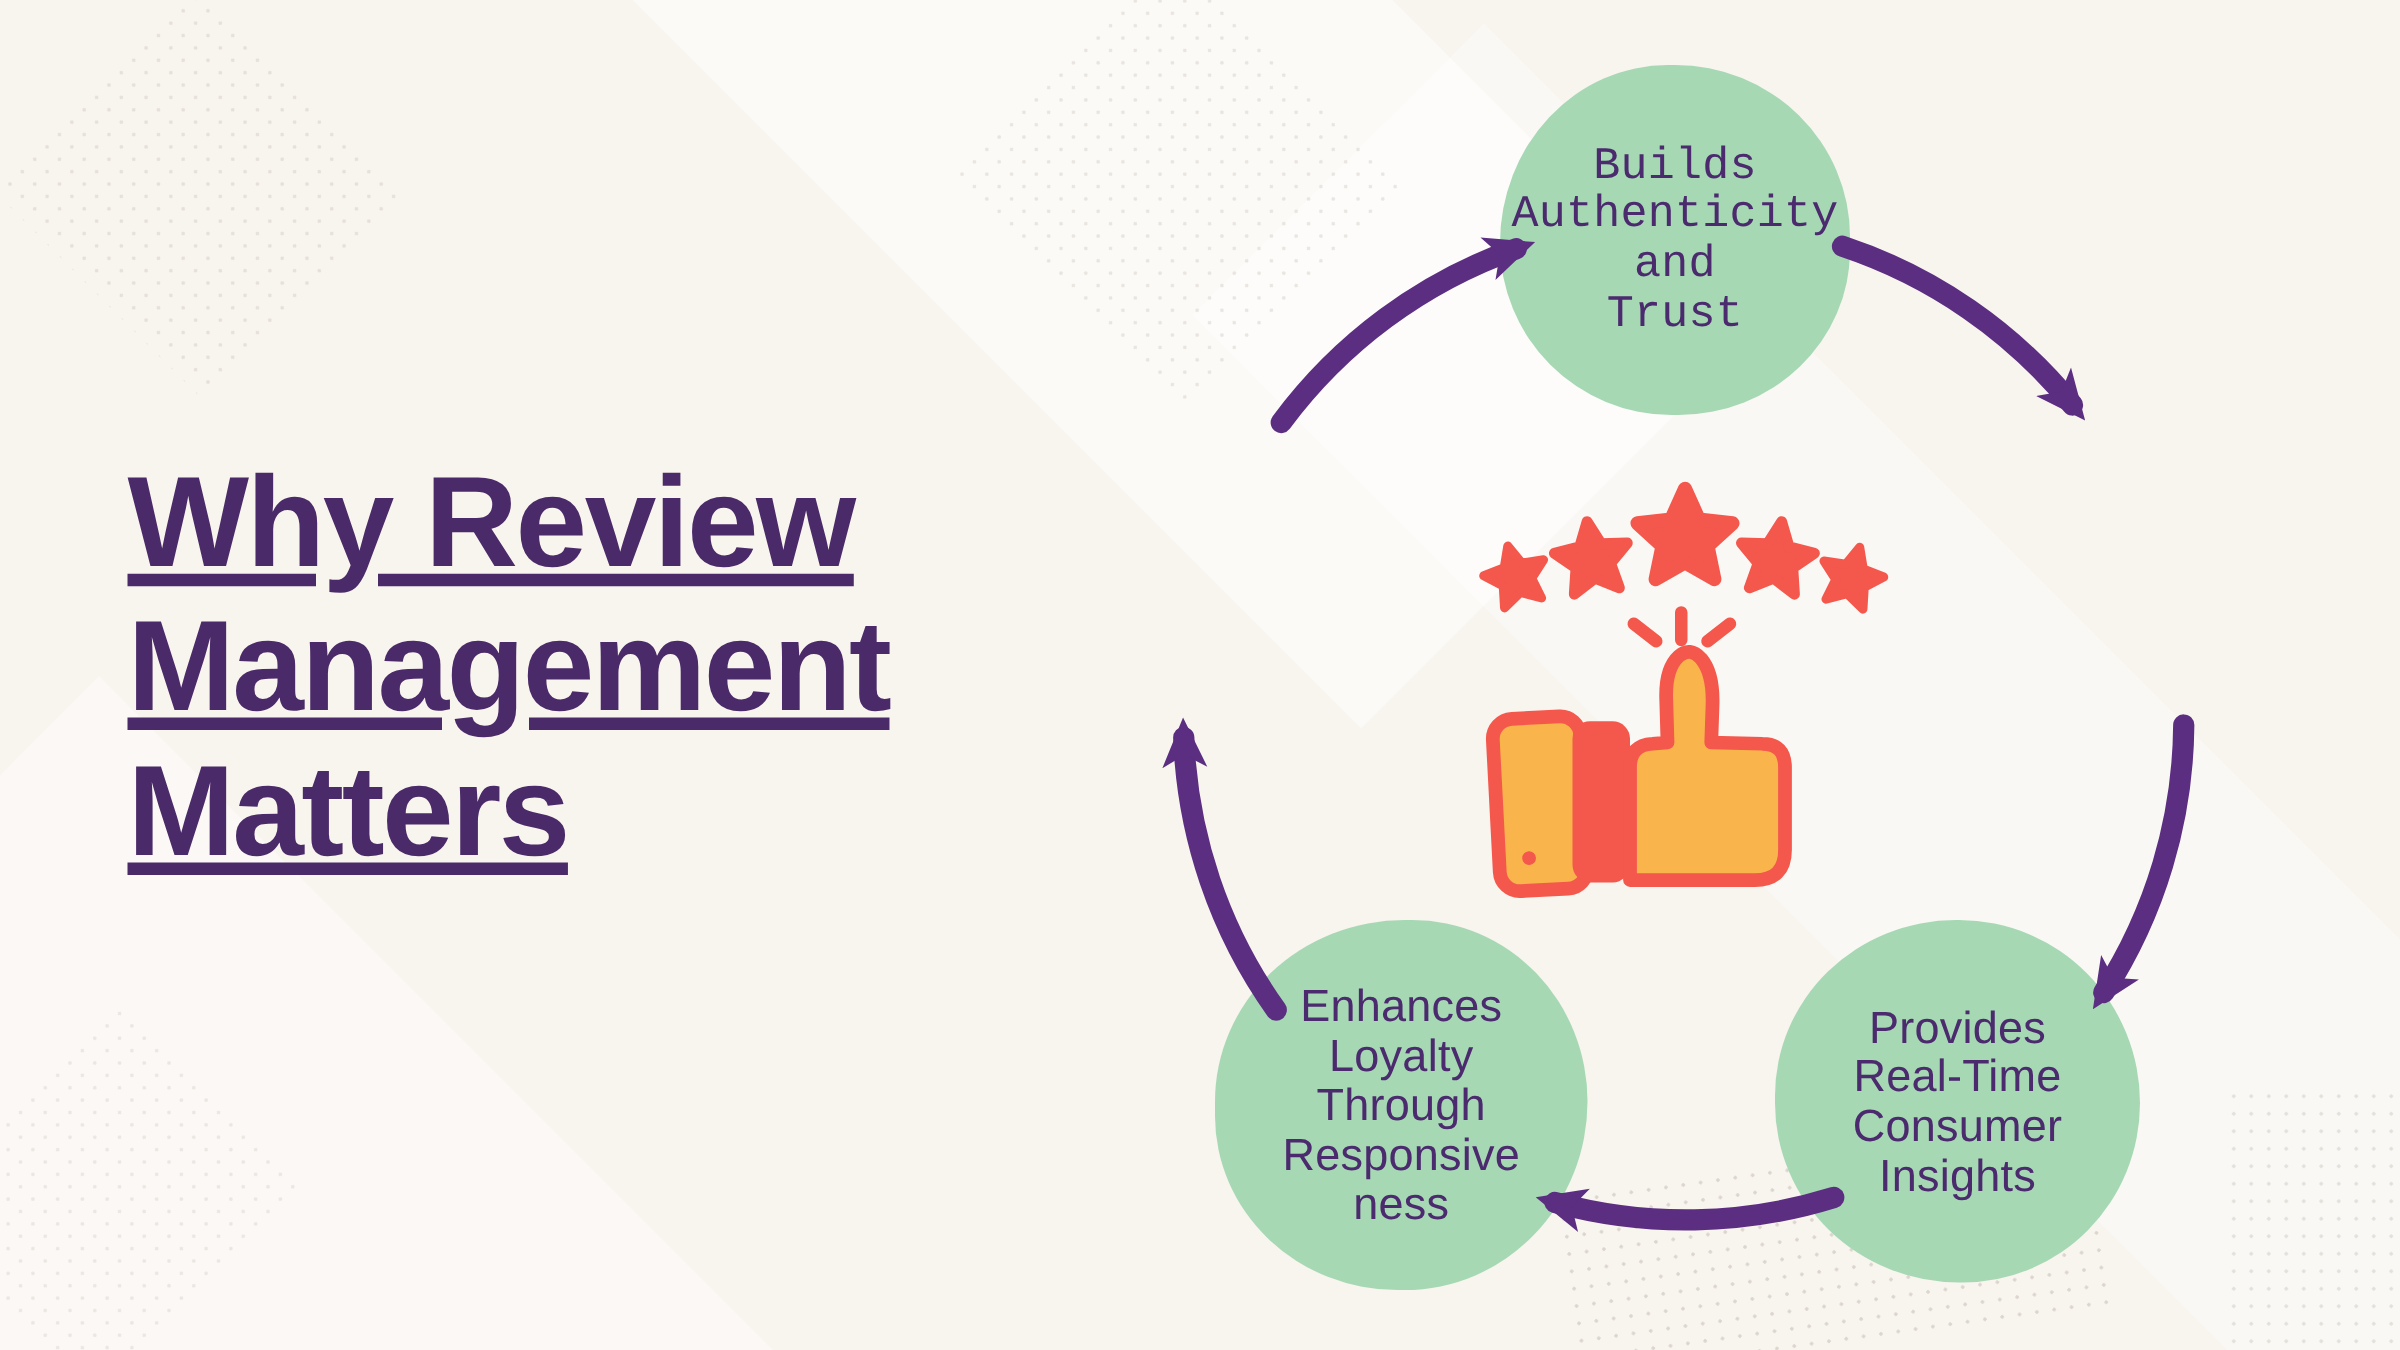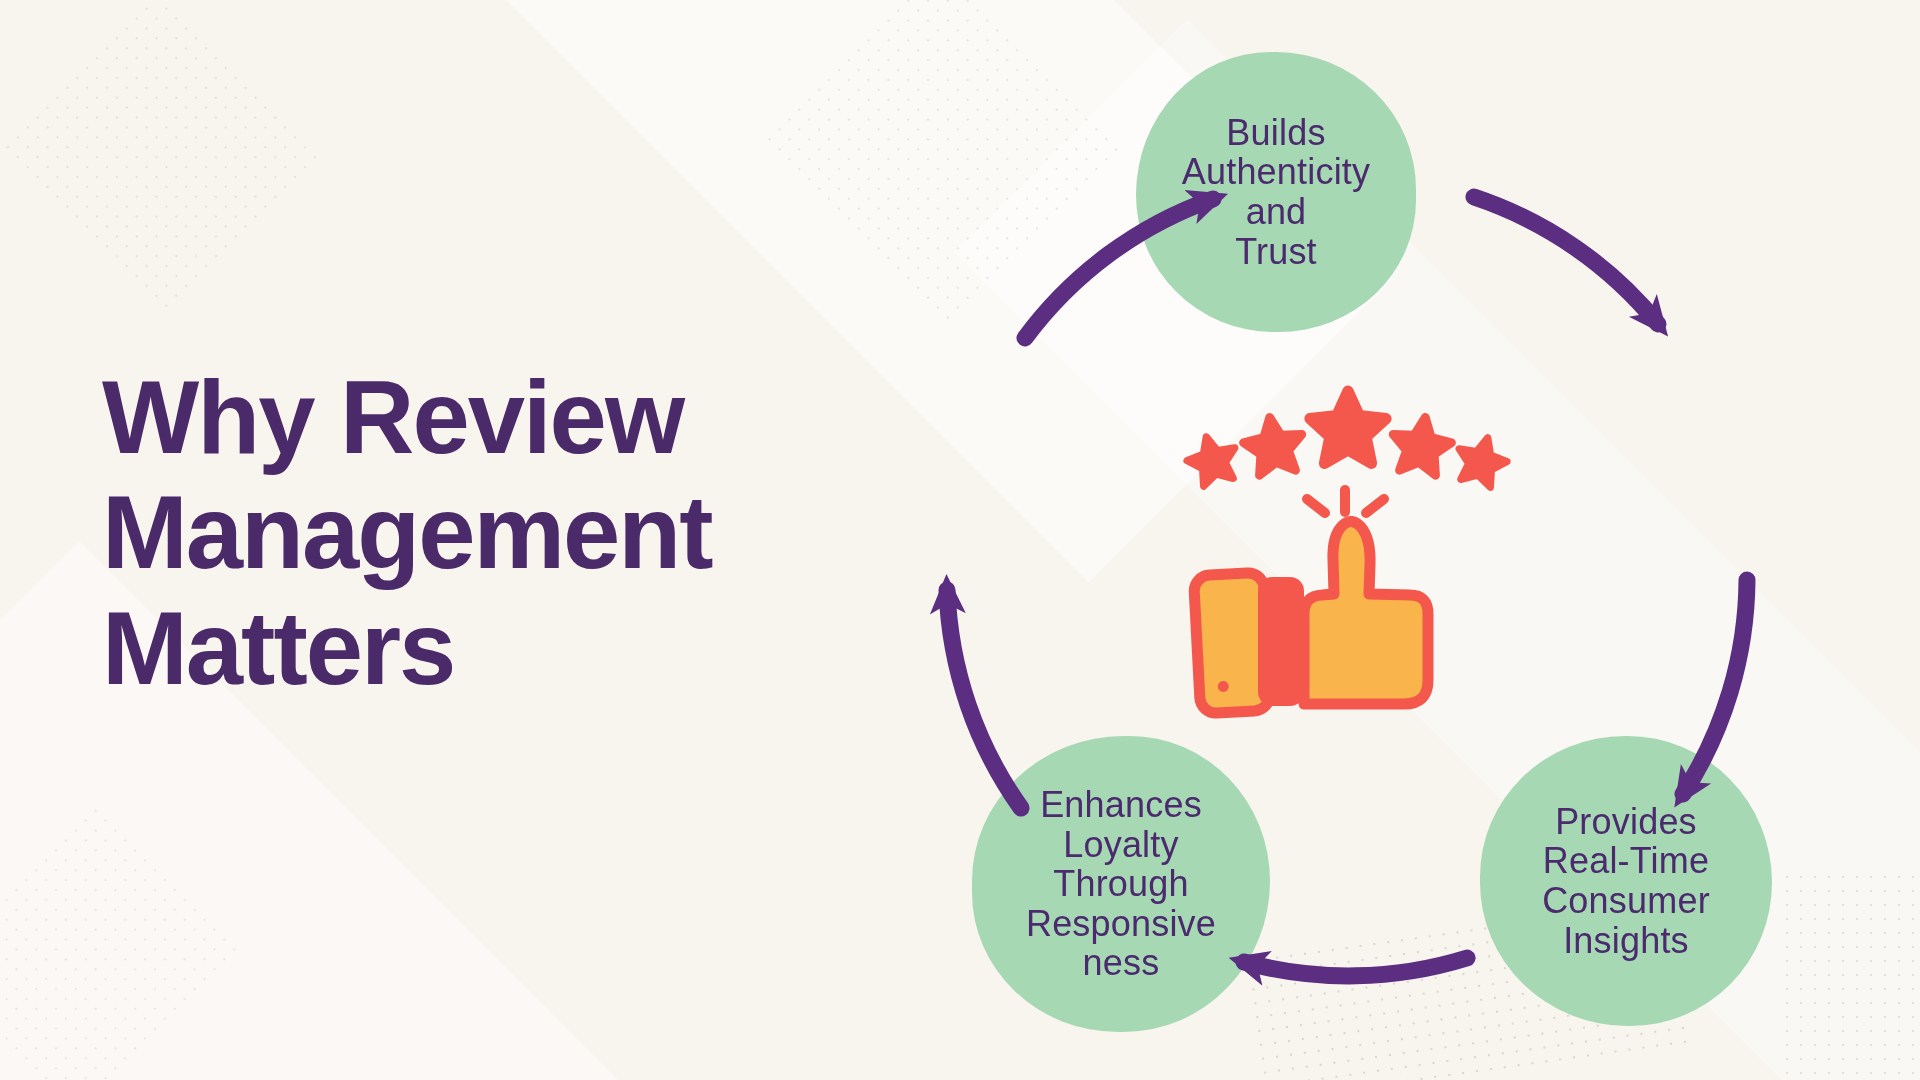--- a/index.html
+++ b/index.html
@@ -27,37 +27,37 @@
   .dots{position:absolute;background-image:radial-gradient(var(--dot-gray) 1.2px, transparent 1.4px);background-size:14px 14px;}
   .dots.d1{left:40px;top:40px;width:240px;height:230px;opacity:.30;transform:rotate(45deg);}
   .dots.d2{left:810px;top:20px;width:270px;height:250px;opacity:.30;transform:rotate(45deg);}
   .dots.d3{left:1250px;top:925px;width:430px;height:150px;opacity:.45;transform:rotate(-8deg);}
   .dots.d4{left:1780px;top:870px;width:150px;height:220px;opacity:.35;}
   .dots.d5{left:-20px;top:840px;width:210px;height:240px;opacity:.25;transform:rotate(45deg);}
 
   .title{
     position:absolute;left:102px;top:360px;
     font-size:103px;font-weight:700;line-height:1.12;letter-spacing:-2px;
-    color:var(--title-purple);white-space:pre-line;
+    color:var(--title-purple);white-space:pre-line;text-decoration:underline;
   }
 
   .node{
     position:absolute;display:flex;align-items:center;justify-content:center;
     background:var(--node-green);
     border-radius:50% 50% 48% 52% / 51% 49% 52% 48%;
     text-align:center;
   }
   .node .label{
     color:var(--node-text-purple);
     font-size:36px;line-height:1.1;letter-spacing:.2px;
     white-space:pre-line;
   }
-  .node.pos-top{left:1136px;top:52px;width:280px;height:280px;border-radius:49% 51% 50% 50%/52% 50% 48% 50%;}
+  .node.pos-top{left:1200px;top:52px;width:280px;height:280px;border-radius:49% 51% 50% 50%/52% 50% 48% 50%;font-family:Liberation Mono, monospace;}
   .node.pos-right{left:1560px;top:318px;width:292px;height:292px;border-radius:51% 49% 52% 48%/50% 52% 48% 50%;}
-  .node.pos-bottom-right{left:1480px;top:736px;width:292px;height:290px;border-radius:50% 50% 49% 51%/49% 51% 50% 50%;}
+  .node.pos-bottom-right{left:1420px;top:736px;width:292px;height:290px;border-radius:50% 50% 49% 51%/49% 51% 50% 50%;}
   .node.pos-bottom-left{left:972px;top:736px;width:298px;height:296px;border-radius:52% 48% 50% 50%/50% 50% 52% 48%;}
   .node.pos-left{left:836px;top:308px;width:308px;height:306px;border-radius:50% 50% 51% 49%/51% 49% 50% 50%;}
 
   svg.overlay{position:absolute;left:0;top:0;width:1920px;height:1080px;}
   .arrow{fill:none;stroke:var(--arrow-purple);stroke-width:17;stroke-linecap:round;}
   .ah{fill:var(--arrow-purple);}
   .star{fill:var(--star-red);stroke:var(--star-red);stroke-width:.28;stroke-linejoin:round;}
   .sparkle{fill:none;stroke:var(--star-red);stroke-width:10;stroke-linecap:round;}
   .thumb-fill{fill:var(--thumb-orange);stroke:var(--star-red);stroke-width:11;stroke-linejoin:round;}
   .thumb-red{fill:var(--star-red);}

